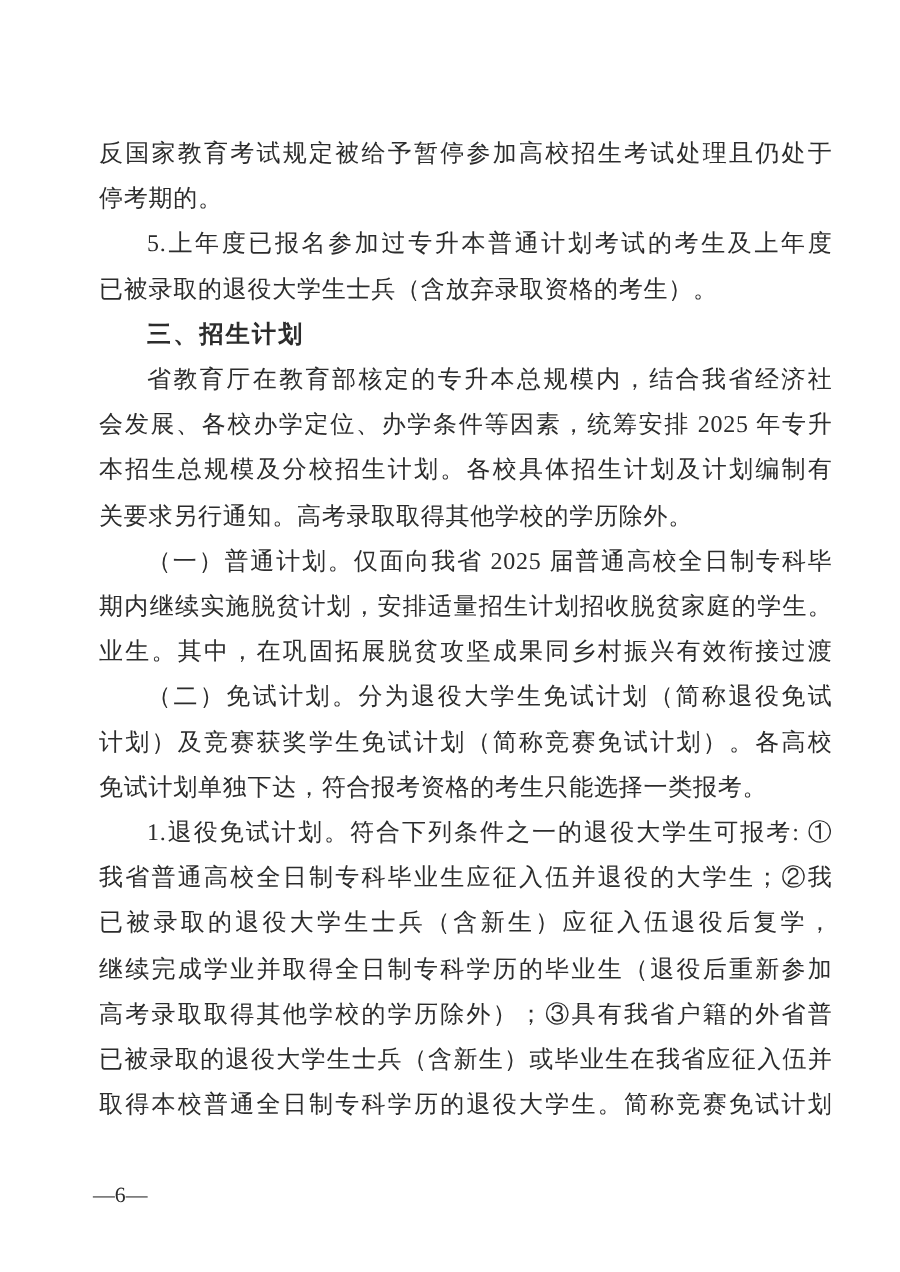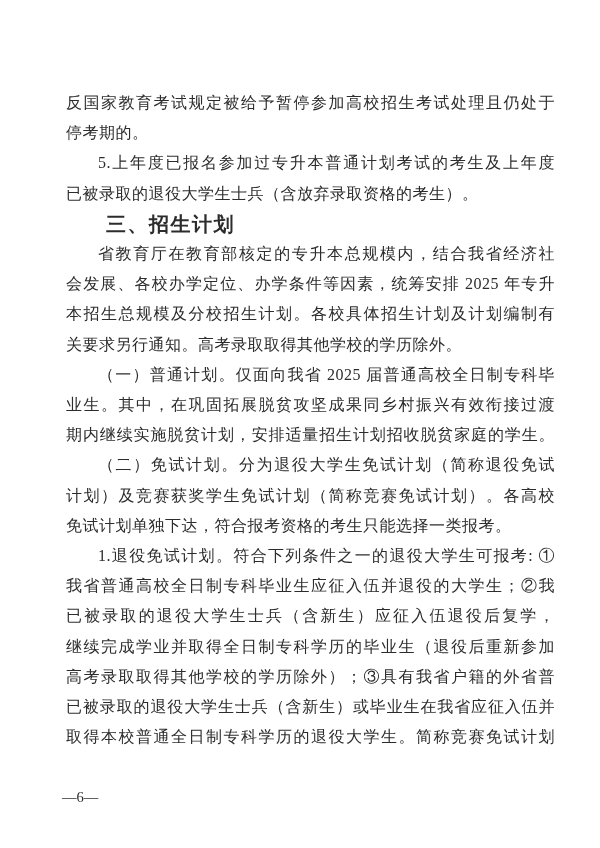--- a/index.html
+++ b/index.html
@@ -32,21 +32,21 @@
     text-align: left;
   }
   .line.full {
     text-align: justify;
     text-align-last: justify;
   }
   .line.indent { text-indent: 2em; }
   .line.heading {
     font-family: "Liberation Sans", "DejaVu Sans", sans-serif;
     font-weight: bold;
-    font-size: 20px;
+    font-size: 16px;
     letter-spacing: 1.5px;
   }
 
   .page-footer {
     position: absolute;
     left: 62px;
     top: 789px;
     font-size: 14.5px;
     line-height: 16px;
     letter-spacing: 0px;
@@ -70,22 +70,22 @@
         <div class="line indent heading">三、招生计划</div>
       </div>
       <div class="para">
         <div class="line full indent">省教育厅在教育部核定的专升本总规模内，结合我省经济社</div>
         <div class="line full">会发展、各校办学定位、办学条件等因素，统筹安排 2025 年专升</div>
         <div class="line full">本招生总规模及分校招生计划。各校具体招生计划及计划编制有</div>
         <div class="line">关要求另行通知。高考录取取得其他学校的学历除外。</div>
       </div>
       <div class="para">
         <div class="line full indent">（一）普通计划。仅面向我省 2025 届普通高校全日制专科毕</div>
+        <div class="line full">期内继续实施脱贫计划，安排适量招生计划招收脱贫家庭的学生。</div>
         <div class="line full">业生。其中，在巩固拓展脱贫攻坚成果同乡村振兴有效衔接过渡</div>
-        <div class="line full">期内继续实施脱贫计划，安排适量招生计划招收脱贫家庭的学生。</div>
       </div>
       <div class="para">
         <div class="line full indent">（二）免试计划。分为退役大学生免试计划（简称退役免试</div>
         <div class="line full">计划）及竞赛获奖学生免试计划（简称竞赛免试计划）。各高校</div>
         <div class="line">免试计划单独下达，符合报考资格的考生只能选择一类报考。</div>
       </div>
       <div class="para">
         <div class="line full indent">1.退役免试计划。符合下列条件之一的退役大学生可报考: ①</div>
         <div class="line full">我省普通高校全日制专科毕业生应征入伍并退役的大学生；②我</div>
         <div class="line full">已被录取的退役大学生士兵（含新生）应征入伍退役后复学，</div>

